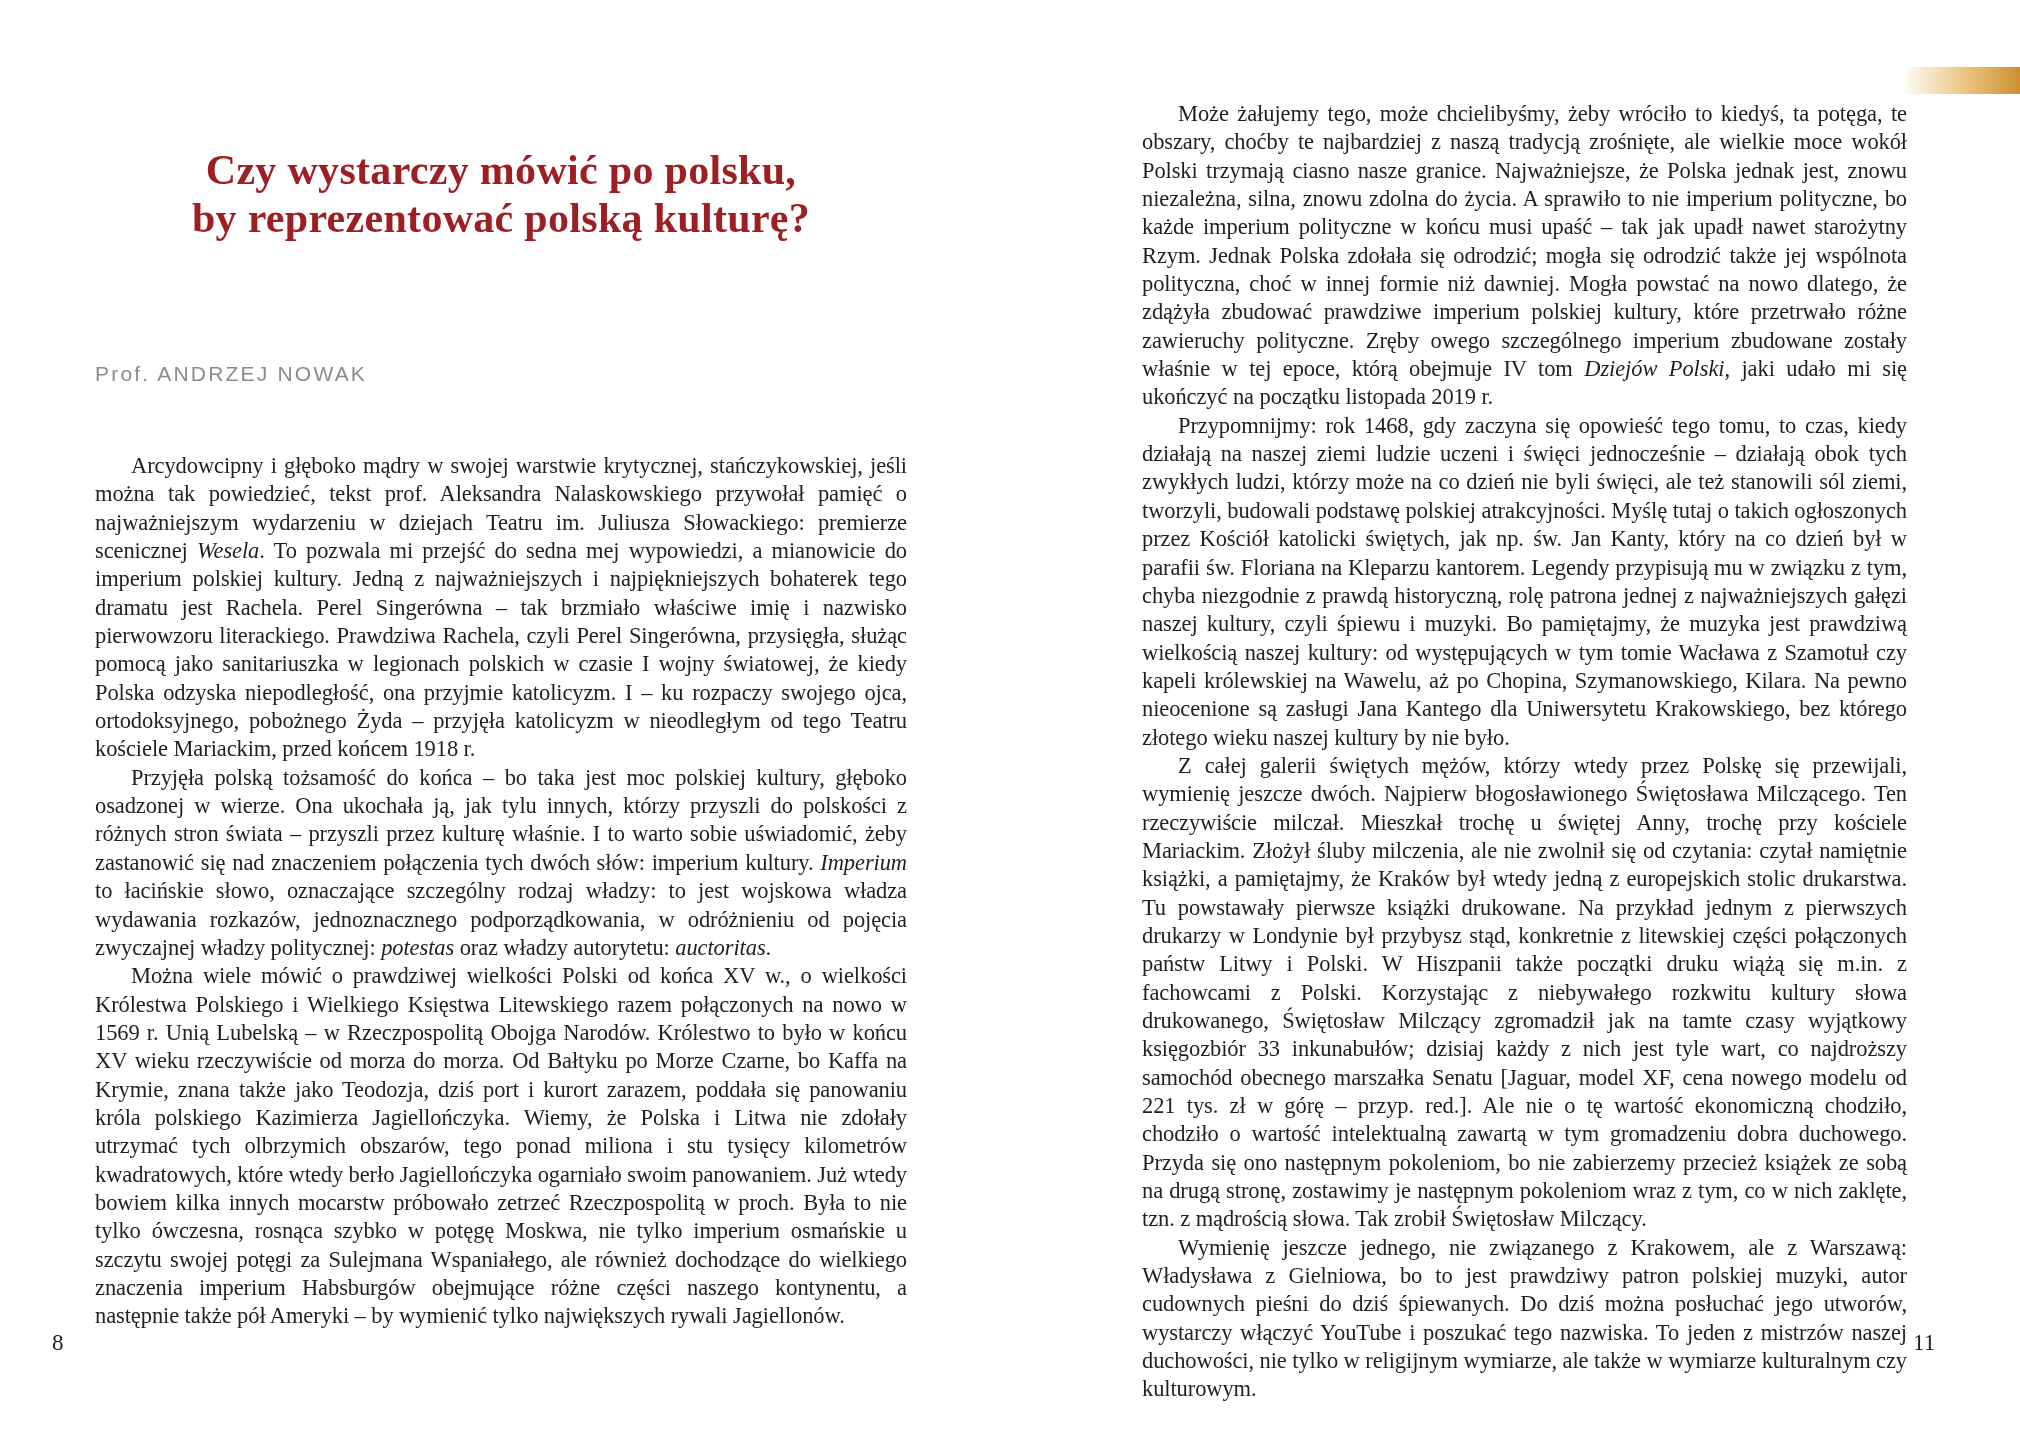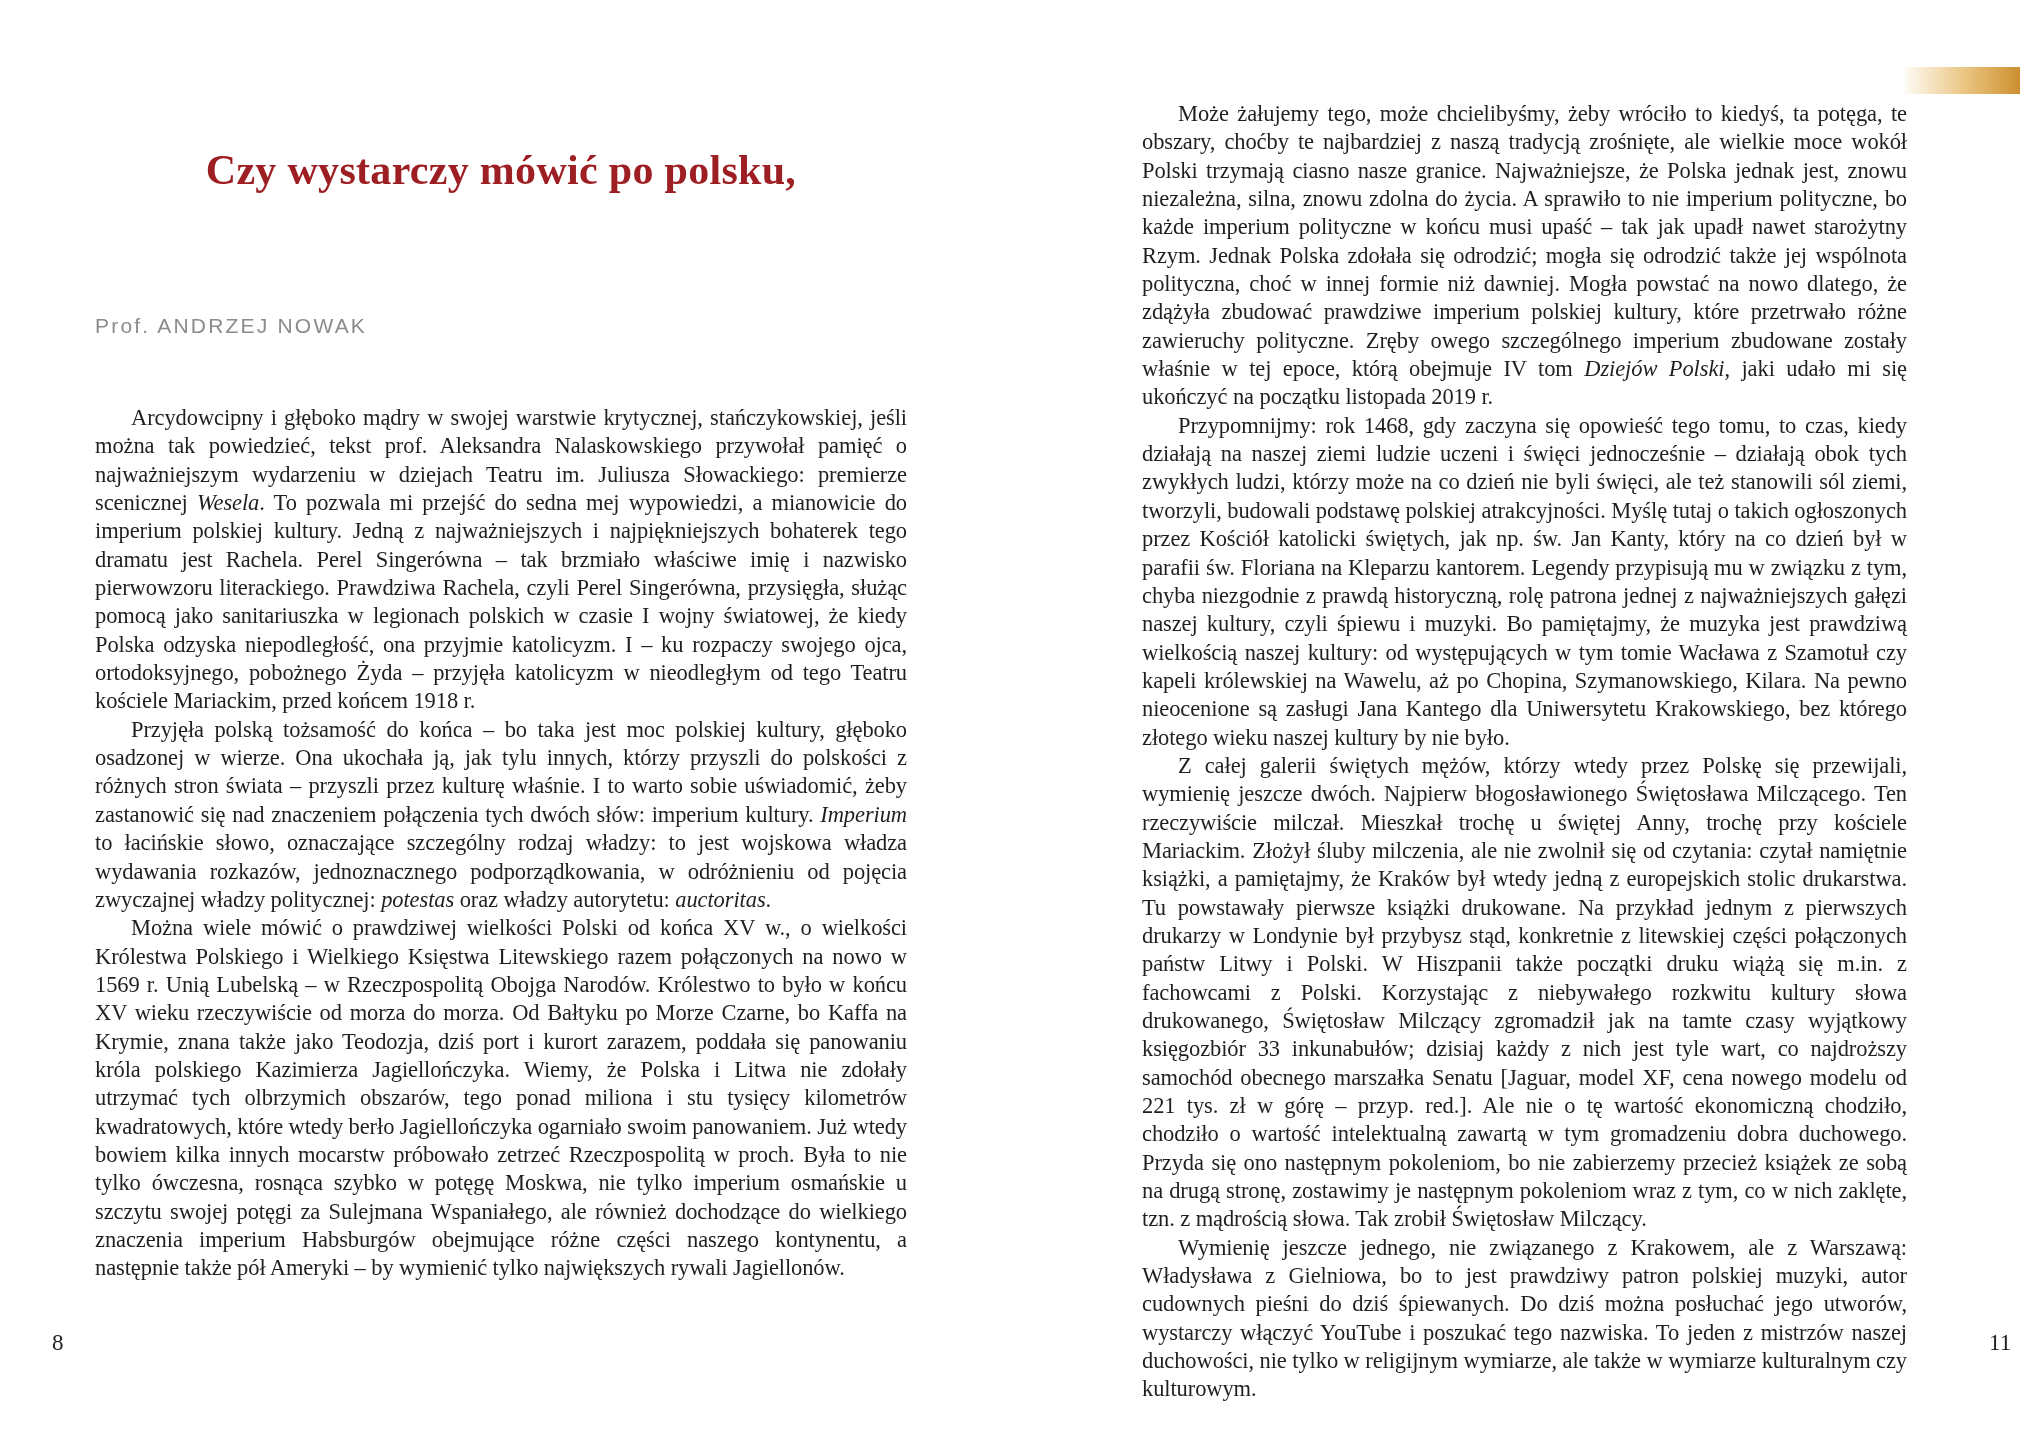--- a/index.html
+++ b/index.html
@@ -87,30 +87,31 @@
       var(--gradient-end, #cd8f2f) 100%);
   }
 
   
   .page-num {
     position: absolute;
     font-size: 23px;
     color: #222222;
   }
   .page-num-left { left: 52px; top: 1330px; }
-  .page-num-right { left: 1989px; top: 1330px; }
+  .page-num-right { left: 1913px; top: 1330px; }
 </style>
 </head>
 <body>
 
 <div id="canvas">
 
   <div class="left-col">
     <div class="title">
       <div>Czy wystarczy mówić po polsku,</div>
+      <div>by reprezentować polską kulturę?</div>
     </div>
     <div class="author">Prof. ANDRZEJ NOWAK</div>
     <div class="body-text lp-body">
         <p><span>Arcydowcipny i głęboko mądry w swojej warstwie krytycznej, stańczykowskiej, jeśli można tak powiedzieć, tekst prof. Aleksandra Nalaskowskiego przywołał pamięć o najważniejszym wydarzeniu w dziejach Teatru im. Juliusza Słowackiego: premierze scenicznej </span><em>Wesela</em><span>. To pozwala mi przejść do sedna mej wypowiedzi, a mianowicie do imperium polskiej kultury. Jedną z najważniejszych i najpiękniejszych bohaterek tego dramatu jest Rachela. Perel Singerówna – tak brzmiało właściwe imię i nazwisko pierwowzoru literackiego. Prawdziwa Rachela, czyli Perel Singerówna, przysięgła, służąc pomocą jako sanitariuszka w legionach polskich w czasie I wojny światowej, że kiedy Polska odzyska niepodległość, ona przyjmie katolicyzm. I – ku rozpaczy swojego ojca, ortodoksyjnego, pobożnego Żyda – przyjęła katolicyzm w nieodległym od tego Teatru kościele Mariackim, przed końcem 1918 r.</span></p>
         <p><span>Przyjęła polską tożsamość do końca – bo taka jest moc polskiej kultury, głęboko osadzonej w wierze. Ona ukochała ją, jak tylu innych, którzy przyszli do polskości z różnych stron świata – przyszli przez kulturę właśnie. I to warto sobie uświadomić, żeby zastanowić się nad znaczeniem połączenia tych dwóch słów: imperium kultury. </span><em>Imperium</em><span> to łacińskie słowo, oznaczające szczególny rodzaj władzy: to jest wojskowa władza wydawania rozkazów, jednoznacznego podporządkowania, w odróżnieniu od pojęcia zwyczajnej władzy politycznej: </span><em>potestas</em><span> oraz władzy autorytetu: </span><em>auctoritas</em><span>.</span></p>
         <p><span>Można wiele mówić o prawdziwej wielkości Polski od końca XV w., o wielkości Królestwa Polskiego i Wielkiego Księstwa Litewskiego razem połączonych na nowo w 1569 r. Unią Lubelską – w Rzeczpospolitą Obojga Narodów. Królestwo to było w końcu XV wieku rzeczywiście od morza do morza. Od Bałtyku po Morze Czarne, bo Kaffa na Krymie, znana także jako Teodozja, dziś port i kurort zarazem, poddała się panowaniu króla polskiego Kazimierza Jagiellończyka. Wiemy, że Polska i Litwa nie zdołały utrzymać tych olbrzymich obszarów, tego ponad miliona i stu tysięcy kilometrów kwadratowych, które wtedy berło Jagiellończyka ogarniało swoim panowaniem. Już wtedy bowiem kilka innych mocarstw próbowało zetrzeć Rzeczpospolitą w proch. Była to nie tylko ówczesna, rosnąca szybko w potęgę Moskwa, nie tylko imperium osmańskie u szczytu swojej potęgi za Sulejmana Wspaniałego, ale również dochodzące do wielkiego znaczenia imperium Habsburgów obejmujące różne części naszego kontynentu, a następnie także pół Ameryki – by wymienić tylko największych rywali Jagiellonów.</span></p>
       </div>
   </div>
 
   <div class="right-col">

